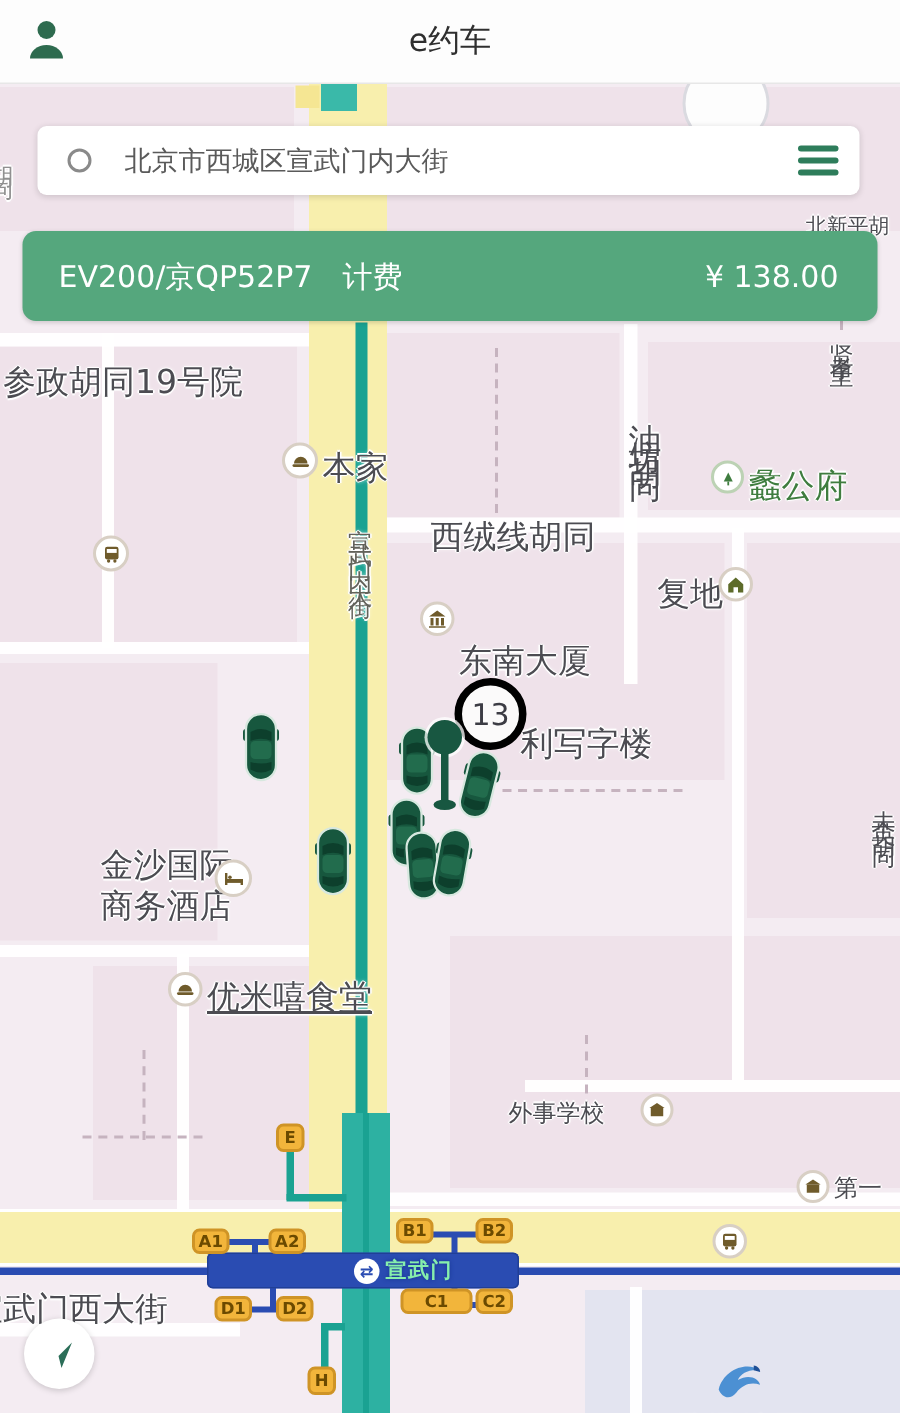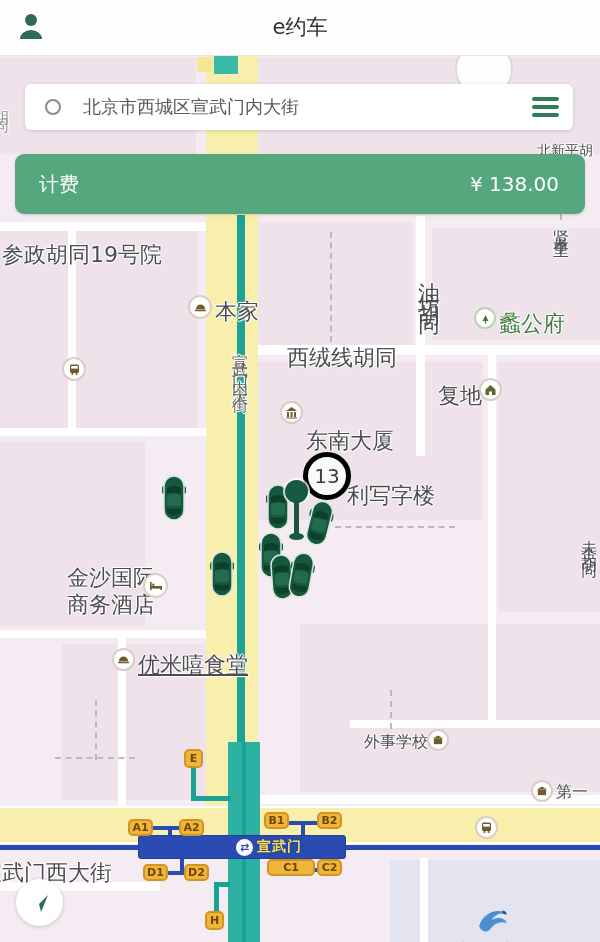--- a/index.html
+++ b/index.html
@@ -25,21 +25,21 @@
   .lbl.green{color:#3f7d3f;}
   .lbl.roadname{color:#62625a;}
   .poi-ic{z-index:3;background:#fff;border:2px solid #d8cfc4;border-radius:50%;
           display:flex;align-items:center;justify-content:center;box-sizing:border-box;}
   
   .sub-line{background:#2a4cb2;z-index:3;}
   #station-bar{left:138px;top:835px;width:208px;height:24px;background:#2a4cb2;border-radius:4px;
                z-index:4;display:flex;align-items:center;box-shadow:0 0 0 1px #203f96 inset;}
   #transfer-circle{width:17px;height:17px;border-radius:50%;background:#fff;margin-left:98px;
                    display:flex;align-items:center;justify-content:center;font-size:11px;font-weight:bold;color:#2a4cb2;}
-  #station-name{color:#fde047;font-size:14px;font-weight:bold;letter-spacing:1px;margin-left:4px;
+  #station-name{color:#86efac;font-size:14px;font-weight:bold;letter-spacing:1px;margin-left:4px;
                 text-shadow:0 0 3px #16338f;}
   .exit{z-index:5;background:#f2b53b;border:2px solid #cf9426;border-radius:5px;color:#6b4a00;
         font-size:11px;font-weight:bold;display:flex;align-items:center;justify-content:center;box-sizing:border-box;}
   
   #cluster-badge{left:303px;top:452px;width:48px;height:48px;border-radius:50%;background:#fbfafa;
                  border:5px solid #000000;box-sizing:border-box;z-index:5;display:flex;align-items:center;
                  justify-content:center;font-size:20px;color:#3c3c44;}
   .car{z-index:6;}
   .pin{z-index:7;}
   
@@ -190,21 +190,21 @@
 </div>
 
 <div class="abs poi-ic" style="left:112px;top:648px;width:23px;height:23px;">
   <svg width="13" height="13" viewBox="0 0 13 13">
       <path d="M2 8a4.5 4.5 0 0 1 9 0Z" fill="#6f5b2b"></path>
       <rect x="1" y="8.5" width="11" height="1.8" rx=".9" fill="#6f5b2b"></rect>
     </svg>
 </div>
 <div class="abs lbl" style="left:138px;top:650px;text-decoration:underline;">优米嘻食堂</div>
 
-<div class="abs lbl" style="left:364px;top:732px;font-size:16px;">外事学校</div>
+<div class="abs lbl" style="left:339px;top:732px;font-size:16px;">外事学校</div>
 <div class="abs poi-ic" style="left:427px;top:729px;width:22px;height:22px;">
   <svg width="12" height="12" viewBox="0 0 13 13">
       <path d="M1 5 6.5 1.5 12 5Z" fill="#6f5b2b"></path>
       <rect x="2" y="5" width="9" height="6" fill="#6f5b2b"></rect>
     </svg>
 </div>
 
 <div class="abs poi-ic" style="left:531px;top:780px;width:22px;height:22px;">
   <svg width="12" height="12" viewBox="0 0 13 13">
       <path d="M1 5 6.5 1.5 12 5Z" fill="#6f5b2b"></path>
@@ -318,20 +318,21 @@
   <span id="search-text">北京市西城区宣武门内大街</span>
   <span id="menu-btn">
       <div></div>
       <div></div>
       <div></div>
     </span>
 </div>
 
 <div id="trip-banner" class="abs">
   <span id="trip-left">
+    <span>EV200/京QP52P7</span>
     <span>计费</span>
   </span>
   <span id="trip-fare">¥ 138.00</span>
 </div>
 
 <div id="nav-btn" class="abs">
   <svg width="24" height="24" viewBox="0 0 24 24">
       <path d="M4 20 20 4l-7 17-2-8Z" fill="#2b6e58"></path>
     </svg>
 </div>

